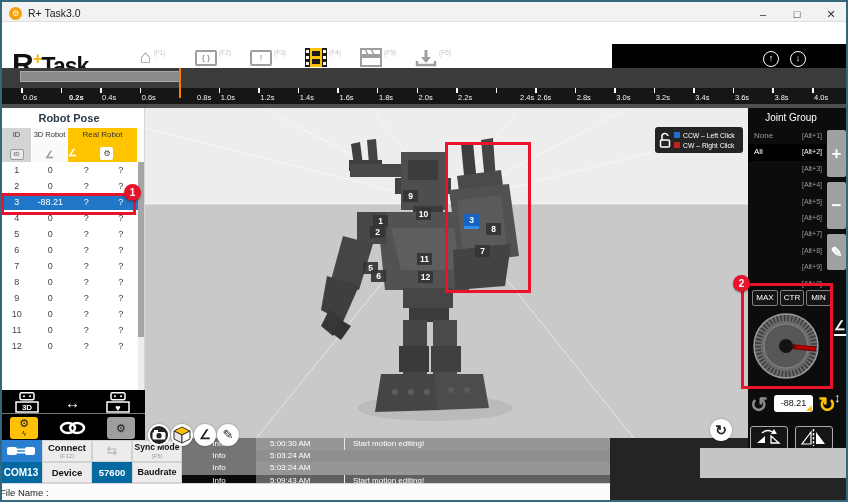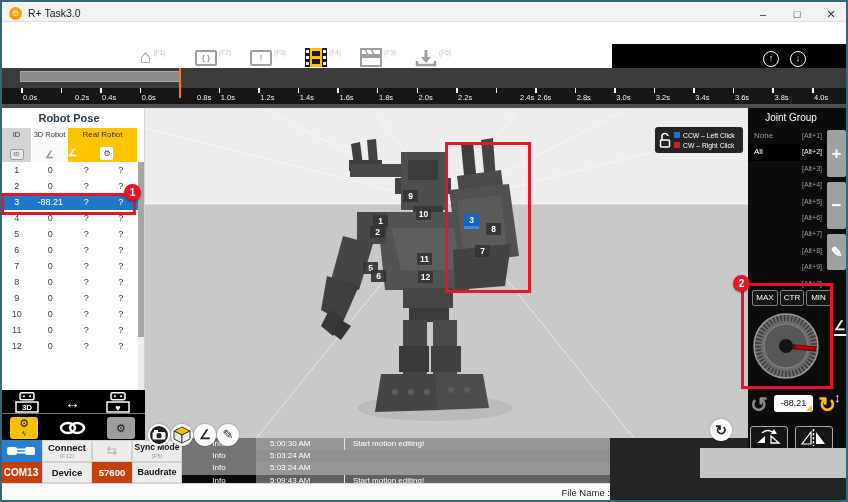--- a/index.html
+++ b/index.html
@@ -87,38 +87,38 @@
 .sqbtn { width:28px; height:22px; border-radius:3px; text-align:center; }
 .sqy { background:#ffc107; }
 .sqg { background:#9e9e9e; }
 .sqbtn .g1 { font-size:11px; line-height:13px; color:#1a1a1a; display:block; }
 .sqbtn .g2 { font-size:7px; line-height:7px; color:#1a1a1a; display:block; }
 .arrowsw { color:#fff; font-size:15px; font-weight:bold; }
 
 
 .cell { position:absolute; font-weight:bold; text-align:center; }
 .lightcell { background:#ececec; border:1px solid #d2d2d2; color:#111; }
-.darkcell { background:#c2410c; color:#fff; }
+.darkcell { background:#0369a1; color:#fff; }
 .keysmall { font-size:6px; color:#999; font-weight:normal; display:block; line-height:5px; }
 .plugbtn { left:0; top:440px; width:42px; height:22px; background:#2a7fd0; }
 .syncbtn { left:92px; top:440px; width:40px; height:22px; background:#ececec; border:1px solid #d2d2d2; color:#b5b5b5; font-size:13px; line-height:20px; text-align:center; }
 
 
 .loglist { left:182px; top:438px; width:428px; z-index:4; }
 .logrow { display:flex; height:12.2px; line-height:12.2px; font-size:8px; color:#fff; background:#969696; }
 .logrow:nth-child(2) { background:#8f8f8f; }
 .loglevel { width:74px; background:#757575; text-align:center; }
 .logtime { width:88px; padding-left:14px; }
 .logmsg { border-left:1px solid #e8e8e8; padding-left:8px; flex:1; white-space:nowrap; overflow:hidden; }
 .logrow.last { background:#606060; }
 .logrow.last .loglevel { background:#0a0a0a; }
 
 .darkfill { left:610px; top:438px; width:238px; height:64px; background:#242424; }
 .graypatch { left:700px; top:448px; width:148px; height:30px; background:#c5c5c5; z-index:3; }
-.filebar { left:0; top:483px; width:610px; height:17px; background:#fcfcfc; border-top:1px solid #d8d8d8; font-size:9.5px; color:#222; line-height:17px; z-index:5;text-align:right; }
+.filebar { left:0; top:483px; width:610px; height:17px; background:#fcfcfc; border-top:1px solid #d8d8d8; font-size:9.5px; color:#222; line-height:17px; z-index:5; }
 
 
 .viewport { left:145px; top:108px; width:603px; height:344px; background:#ededed; overflow:hidden; }
 .jointlabel { position:absolute; min-width:15px; height:12px; padding:0 2px; background:rgba(52,52,52,.92); color:#fff; font-size:8.5px; font-weight:bold; text-align:center; line-height:12px; z-index:7; }
 .jointlabel.jsel { background:#1565c0; border-bottom:3px solid #2f8fe8; height:15px; }
 .legend { left:655px; top:127px; width:88px; height:26px; background:#242424; border-radius:3px; z-index:7; display:flex; align-items:center; padding:2px 3px; }
 .legrows { flex:1; }
 .legrow { display:flex; align-items:center; height:10px; }
 .legsq { width:6px; height:6px; margin:0 3px; }
 .legtxt { font-size:6.8px; color:#fff; white-space:nowrap; }
@@ -152,20 +152,21 @@
   <div class="abs appicon">⚙</div>
   <div class="abs apptitle">R+ Task3.0</div>
   <div class="abs winbtns">
     <div class="winbtn">–</div>
     <div class="winbtn">□</div>
     <div class="winbtn">✕</div>
   </div>
 </div>
 
 <div class="abs toolbar">
+  <div class="abs logo"><span class="lr">R</span><span class="lp">+</span><span class="lt">Task</span></div>
   <div class="abs topicons">
     <div class="ticon">
         <span class="tglyph">⌂</span>
         <span class="key">(F1)</span>
       </div>
     <div class="ticon">
         <span class="codebox">{ }</span>
         <span class="key">(F2)</span>
       </div>
     <div class="ticon">
@@ -262,21 +263,21 @@
 </div>
 
 <div class="abs darkstrip">
   <div class="abs hslider" style="left:20px;top:3px"></div>
 </div>
 <div class="abs playhead"></div>
 <div class="abs ruler">
     <div class="tick" style="left: 21px;"></div>
     <div class="tlabel" style="left: 23px;">0.0s</div>
     <div class="tick" style="left: 60.55px;"></div>
-    <div class="tlabel" style="left: 75px;">0.2s</div>
+    <div class="tlabel" style="left: 69px; font-weight: bold;">0.2s</div>
     <div class="tick" style="left: 100.1px;"></div>
     <div class="tlabel" style="left: 102.1px;">0.4s</div>
     <div class="tick" style="left: 139.65px;"></div>
     <div class="tlabel" style="left: 141.65px;">0.6s</div>
     <div class="tick" style="left: 179.2px;"></div>
     <div class="tlabel" style="left: 197px; text-align: right;">0.8s</div>
     <div class="tick" style="left: 218.75px;"></div>
     <div class="tlabel" style="left: 220.75px;">1.0s</div>
     <div class="tick" style="left: 258.3px;"></div>
     <div class="tlabel" style="left: 260.3px;">1.2s</div>

